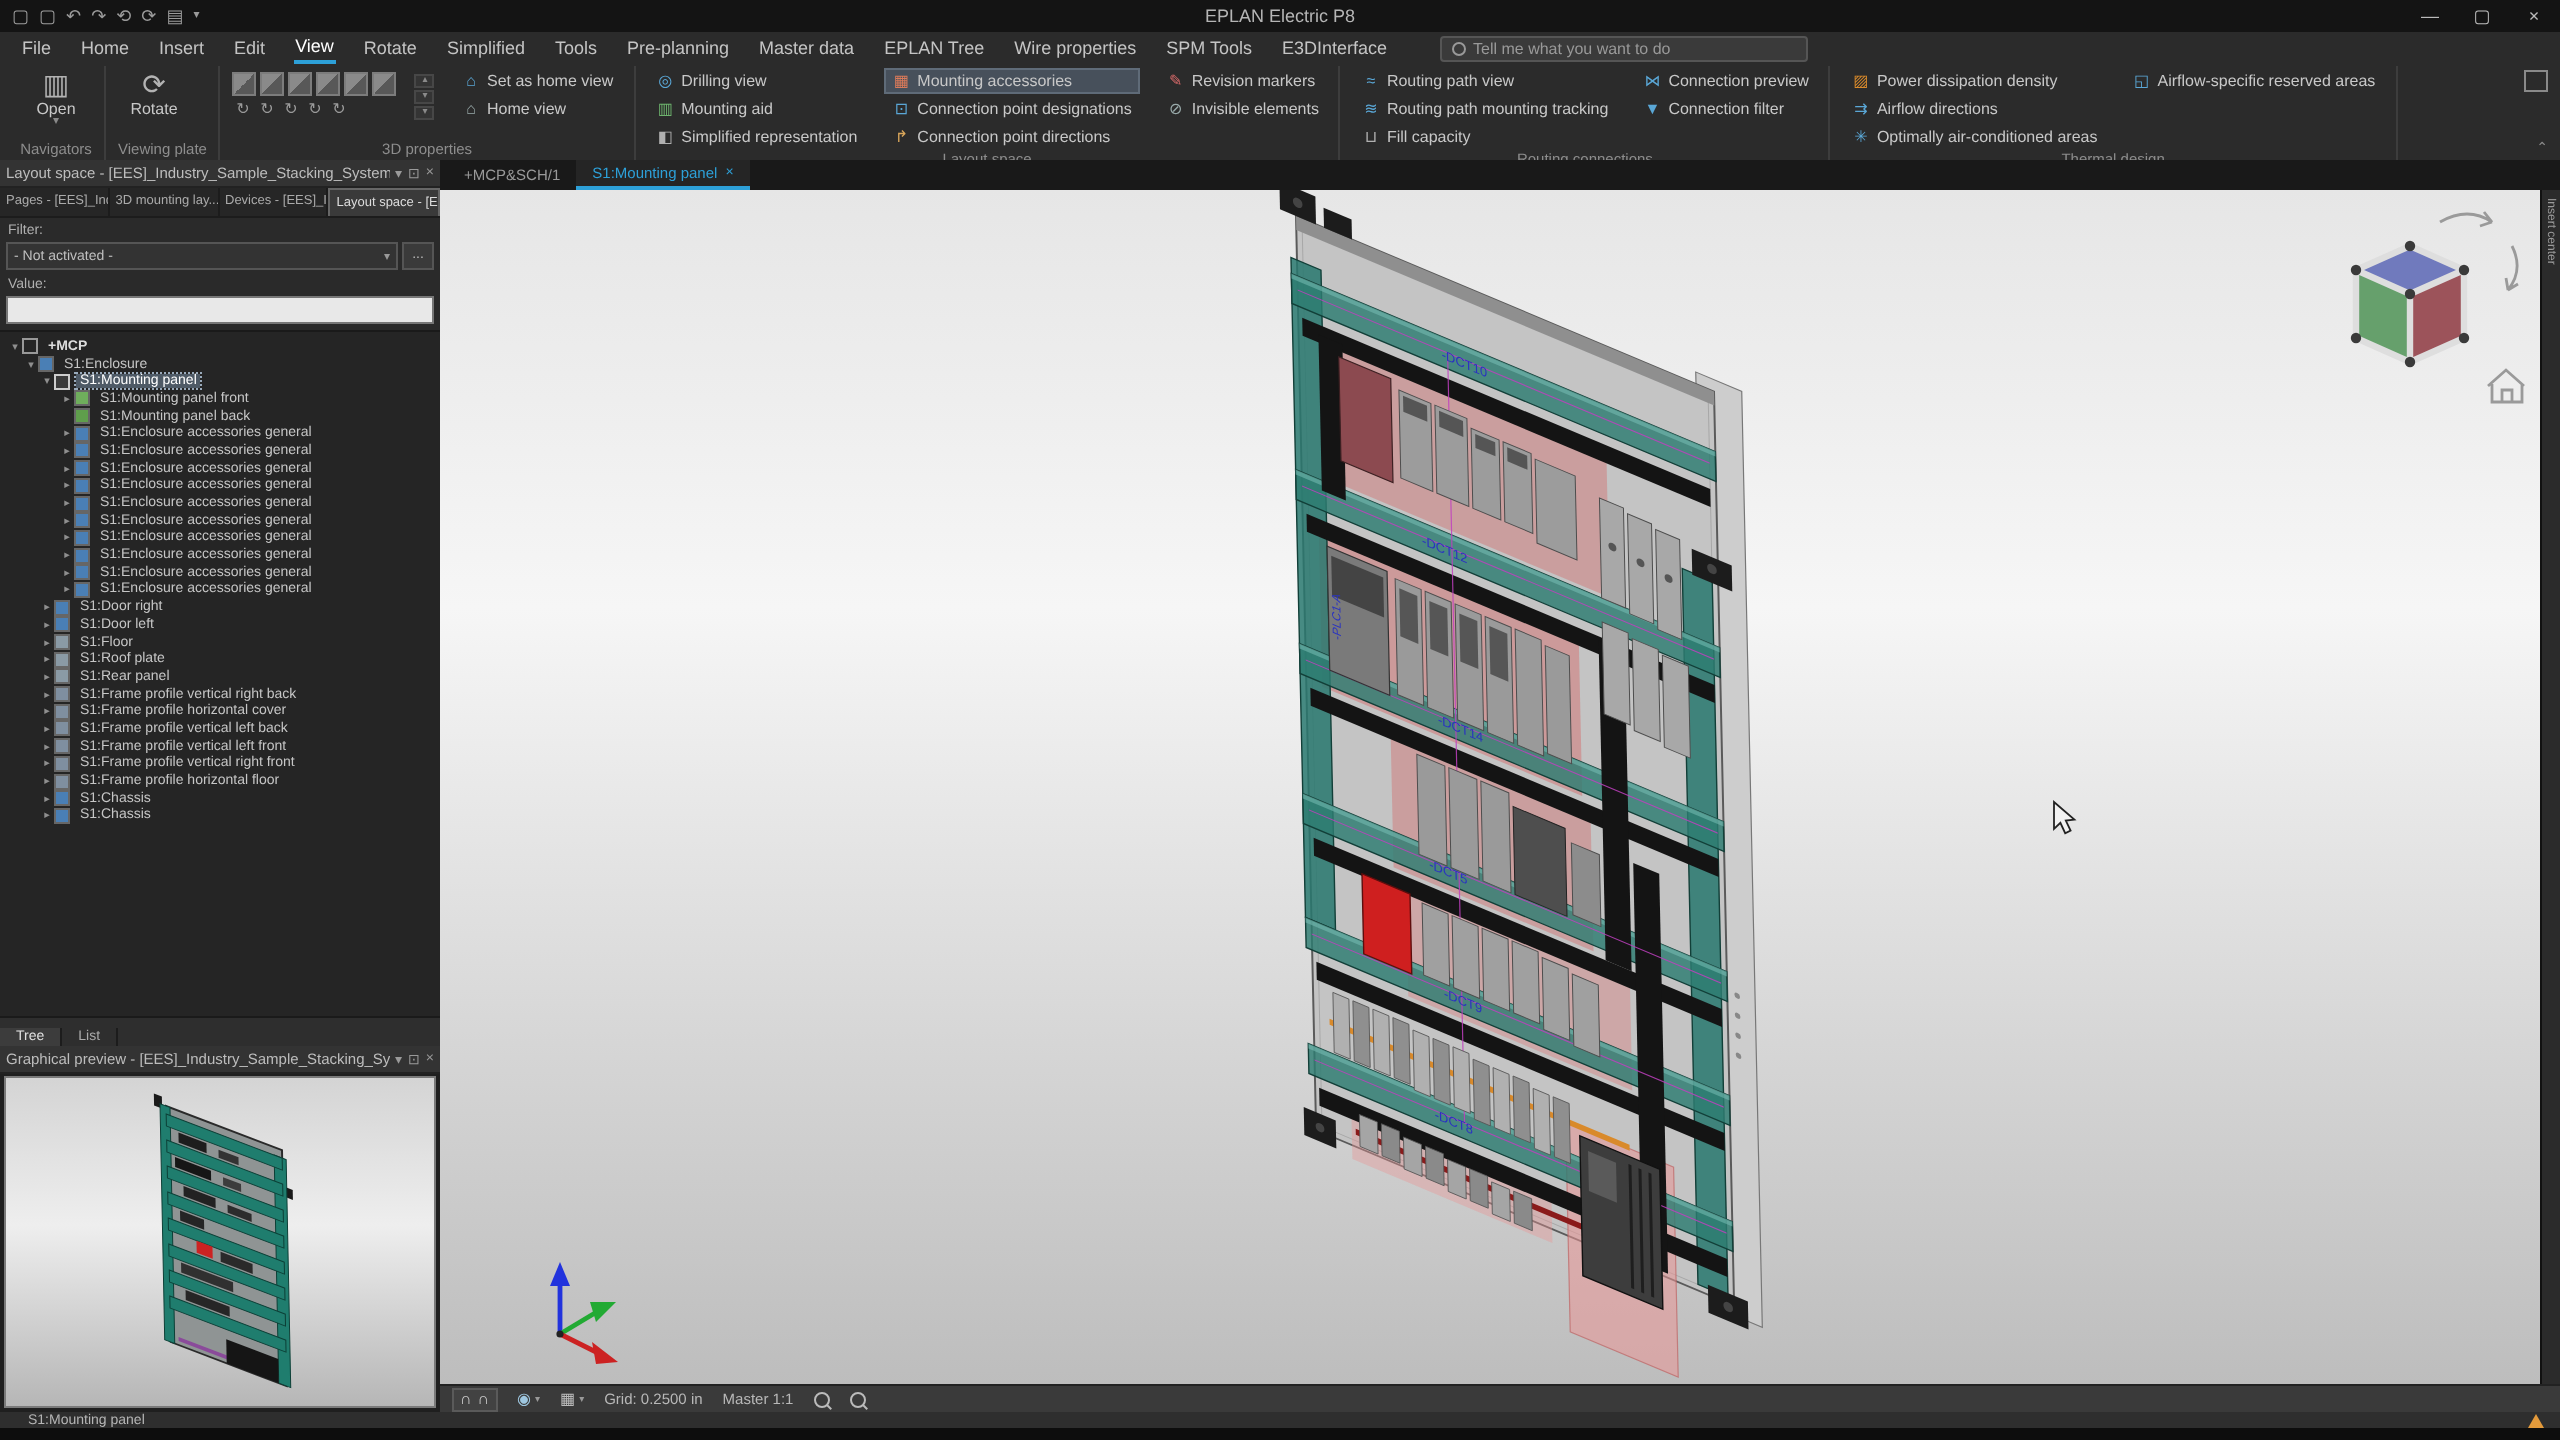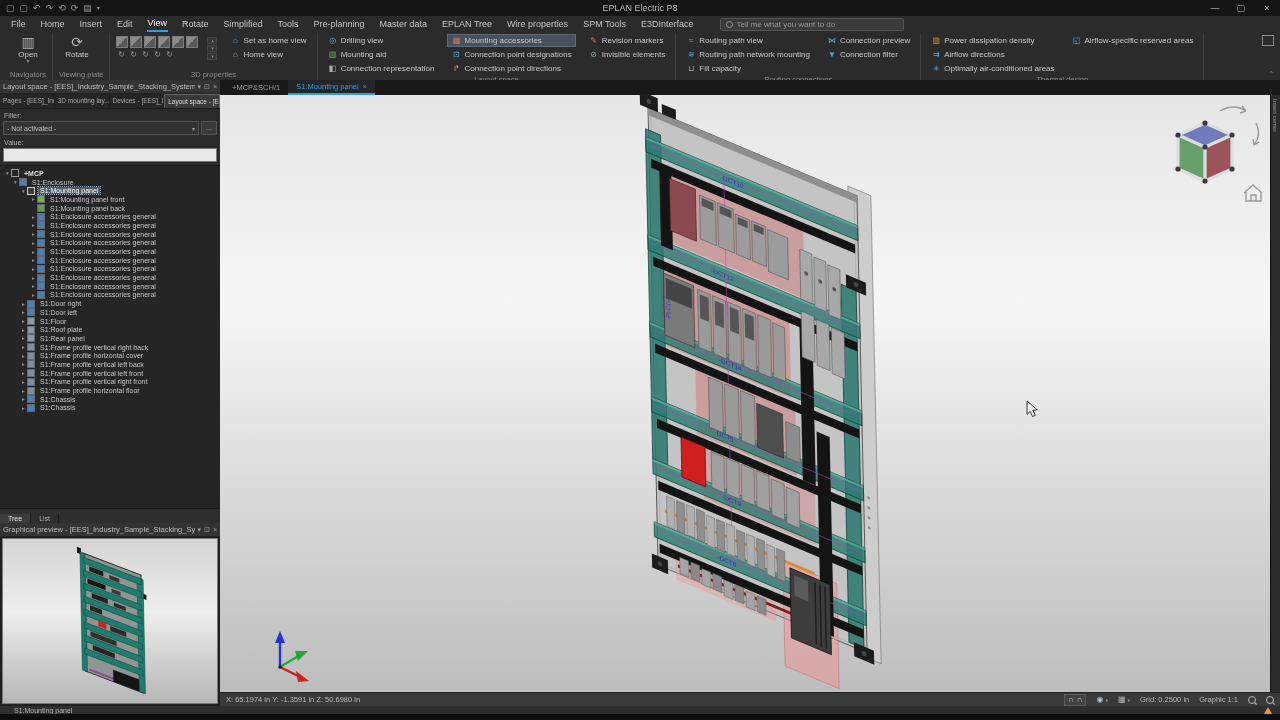--- a/index.html
+++ b/index.html
@@ -198,21 +198,21 @@
           <div class="sbtn">
             <span class="sic" style="color:#5aa7d6;">◎</span>
             <span>Drilling view</span>
           </div>
           <div class="sbtn">
             <span class="sic" style="color:#6db36d;">▥</span>
             <span>Mounting aid</span>
           </div>
           <div class="sbtn">
             <span class="sic" style="color:#b0b0b0;">◧</span>
-            <span>Connection representation</span>
+            <span>Simplified representation</span>
           </div>
         </div>
         <div class="rcol">
           <div class="sbtn sel">
             <span class="sic" style="color:#d97a5a;">▦</span>
             <span>Mounting accessories</span>
           </div>
           <div class="sbtn">
             <span class="sic" style="color:#5aa7d6;">⊡</span>
             <span>Connection point designations</span>
@@ -238,21 +238,21 @@
 
     <div class="rgroup">
       <div class="rgc">
         <div class="rcol">
           <div class="sbtn">
             <span class="sic" style="color:#5aa7d6;">≈</span>
             <span>Routing path view</span>
           </div>
           <div class="sbtn">
             <span class="sic" style="color:#5aa7d6;">≋</span>
-            <span>Routing path network mounting</span>
+            <span>Routing path mounting tracking</span>
           </div>
           <div class="sbtn">
             <span class="sic" style="color:#b0b0b0;">⊔</span>
             <span>Fill capacity</span>
           </div>
         </div>
         <div class="rcol">
           <div class="sbtn">
             <span class="sic" style="color:#5aa7d6;">⋈</span>
             <span>Connection preview</span>
@@ -731,35 +731,34 @@
         <g transform="translate(807,306)">
           <path d="M0,0 L0,13.5 L3.2,10.4 L5.6,15.6 L8.3,14.3 L5.9,9.3 L10.2,8.8 Z" fill="#f2f2f2" stroke="#222" stroke-width="0.9"></path>
         </g>
       </svg>
       <div id="insertstrip">
         <span>Insert center</span>
       </div>
     </div>
 
     <div id="vstatus">
-      <span class="coords">X: 65.1974 in   Y: -1.3591 in   Z: 50.6980 in</span>
       <span class="snapbox">
         <span>∩</span>
         <span>∩</span>
       </span>
       <span class="sgrp">
           <span class="gi">◉</span>
           <span class="gc">▾</span>
         </span>
       <span class="sgrp">
           <span class="gi" style="color:#bbb;">▦</span>
           <span class="gc">▾</span>
         </span>
       <span>Grid: 0.2500 in</span>
-      <span>Graphic 1:1</span>
+      <span>Master 1:1</span>
       <span class="mag"></span>
       <span class="mag"></span>
     </div>
   </div>
 
   <div id="bottombar">
     <span>S1:Mounting panel</span>
     <span class="warn"></span>
   </div>
   <div id="blackstrip"></div>

